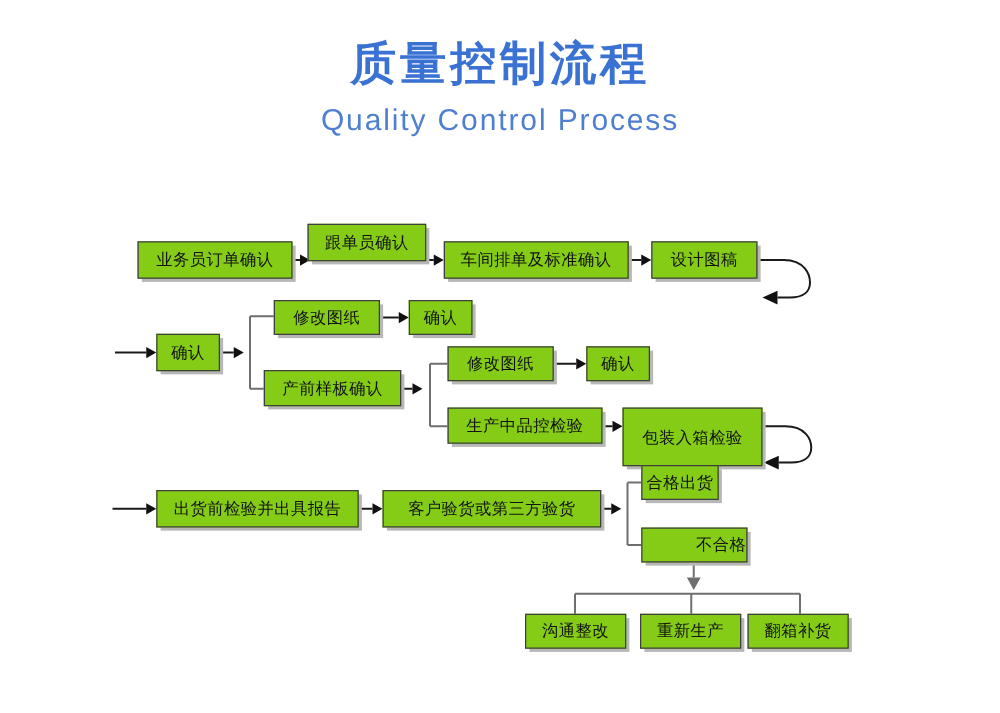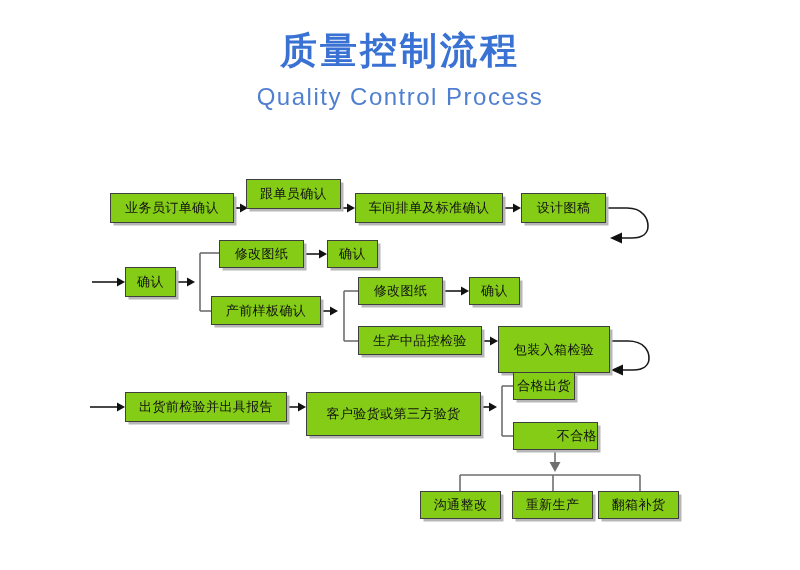--- a/index.html
+++ b/index.html
@@ -219,21 +219,21 @@
   <div class="node" style="left:358px;top:326px;width:124px;height:29px;">
     <span>生产中品控检验</span>
   </div>
   <div class="node" style="left:498px;top:326px;width:112px;height:47px;">
     <span>包装入箱检验</span>
   </div>
 
   <div class="node" style="left:125px;top:392px;width:162px;height:30px;">
     <span>出货前检验并出具报告</span>
   </div>
-  <div class="node" style="left:306px;top:392px;width:175px;height:44px;">
+  <div class="node" style="left:306px;top:392px;width:175px;height:30px;">
     <span>客户验货或第三方验货</span>
   </div>
   <div class="node" style="left:513px;top:372px;width:62px;height:28px;">
     <span>合格出货</span>
   </div>
   <div class="node" style="left:513px;top:422px;width:85px;height:28px;justify-content:flex-end;">
     <span>不合格</span>
   </div>
 
   <div class="node" style="left:420px;top:491px;width:81px;height:28px;">

